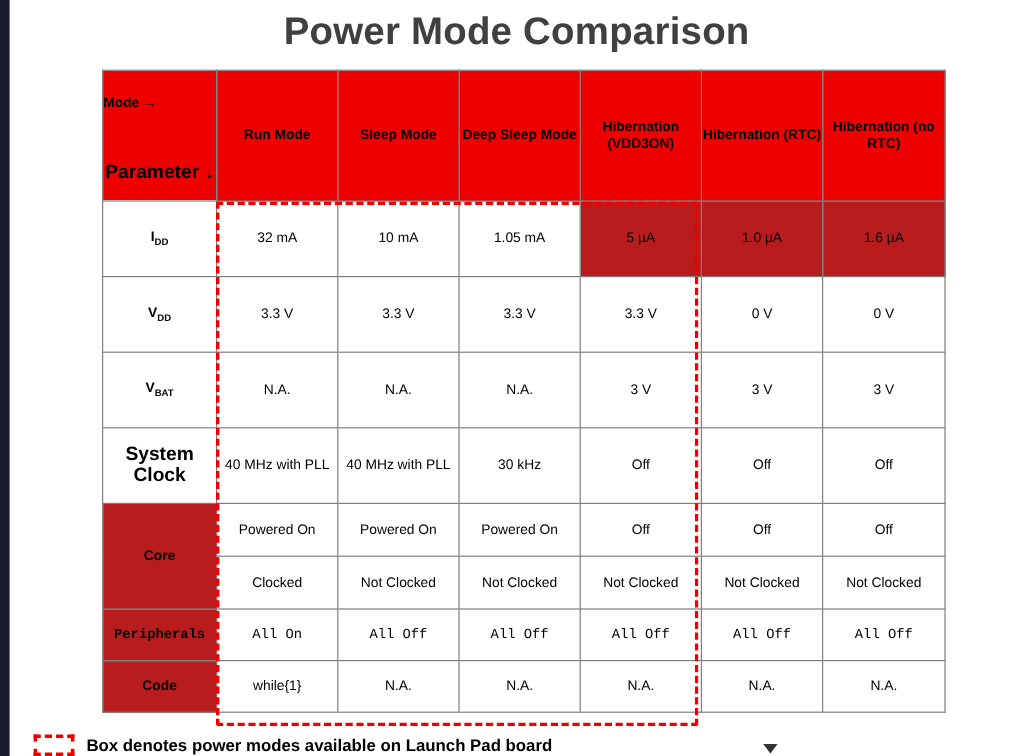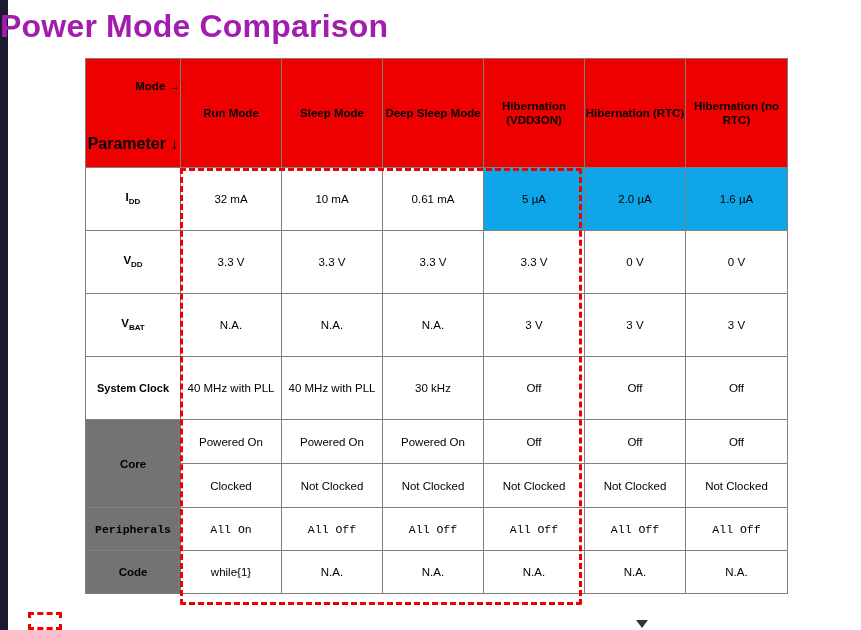--- a/index.html
+++ b/index.html
@@ -20,24 +20,24 @@
     top: 0;
     width: 8px;
     height: 630px;
     background: #1b1b2f;
   }
   .title {
     position: absolute;
     left: 0;
     top: 8px;
     width: 861px;
-    text-align: left;
+    text-align: center;
     font-size: 32px;
     font-weight: bold;
-    color: #a21caf;
+    color: #404040;
     letter-spacing: 0.2px;
   }
   .table-wrap {
     position: absolute;
     left: 85px;
     top: 58px;
     width: 702px;
   }
   table.pm {
     border-collapse: collapse;
@@ -66,45 +66,45 @@
     font-weight: bold;
     position: relative;
     height: 108px;
     padding: 0;
   }
   .corner .mode-lbl {
     position: absolute;
     top: 21px;
     left: 0;
     width: 100%;
-    text-align: right;
+    text-align: left;
     font-size: 11.5px;
   }
   .corner .param-lbl {
     position: absolute;
     bottom: 14px;
     left: 0;
     width: 100%;
     text-align: center;
     font-size: 16px;
   }
   .rowlbl {
     font-weight: bold;
     font-size: 12px;
-    background: #737373;
+    background: #b91c1c;
   }
   .rowlbl.tight {
-    font-size: 11px;
+    font-size: 16px;
   }
   .cell {
     background: #ffffff;
     height: 62px;
   }
   .green-bg {
-    background: #0ea5e9;
+    background: #b91c1c;
   }
   .t-green {
     color: #0b8a33;
   }
   .t-red {
     color: #ee0000;
   }
   .t-gray {
     color: #a6a6a6;
   }
@@ -191,23 +191,23 @@
       </tr>
     </thead>
     <tbody>
 
       <tr>
         <td class="rowlbl cell">
           <span>I</span><span class="sub">DD</span>
         </td>
         <td class="cell">32 mA</td>
         <td class="cell">10 mA</td>
-        <td class="cell">0.61 mA</td>
+        <td class="cell">1.05 mA</td>
         <td class="cell green-bg t-green">5 µA</td>
-        <td class="cell green-bg t-green">2.0 µA</td>
+        <td class="cell green-bg t-green">1.0 µA</td>
         <td class="cell green-bg t-green">1.6 µA</td>
       </tr>
 
       <tr>
         <td class="rowlbl cell">
           <span>V</span><span class="sub">DD</span>
         </td>
         <td class="cell">3.3 V</td>
         <td class="cell">3.3 V</td>
         <td class="cell">3.3 V</td>
@@ -276,14 +276,15 @@
         <td class="r-code t-gray">N.A.</td>
       </tr>
     </tbody>
   </table>
 </div>
 
 <div class="dash-overlay" style="left:180px; top:168px; width:402px; height:437px;"></div>
 
 <div class="footnote">
   <div class="foot-swatch"></div>
+  <div>Box denotes power modes available on Launch Pad board</div>
 </div>
 <div class="foot-caret"></div>
 
 </body></html>

